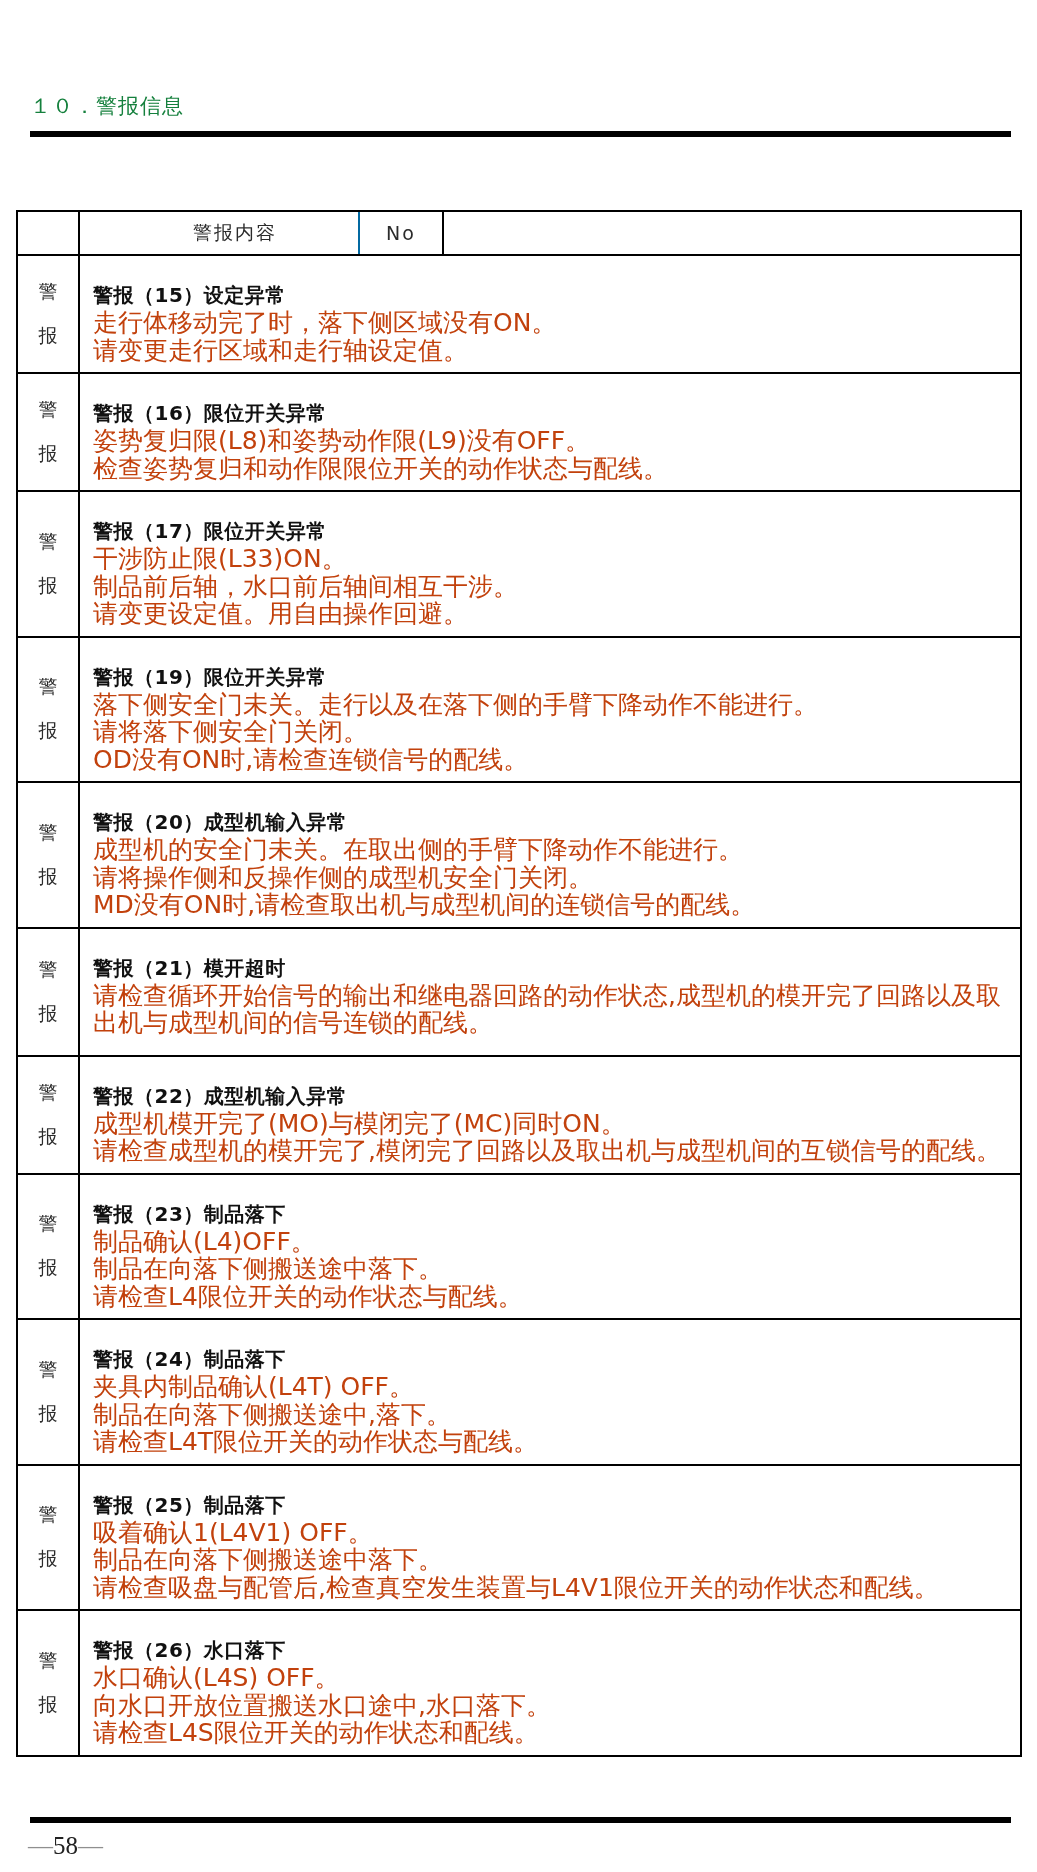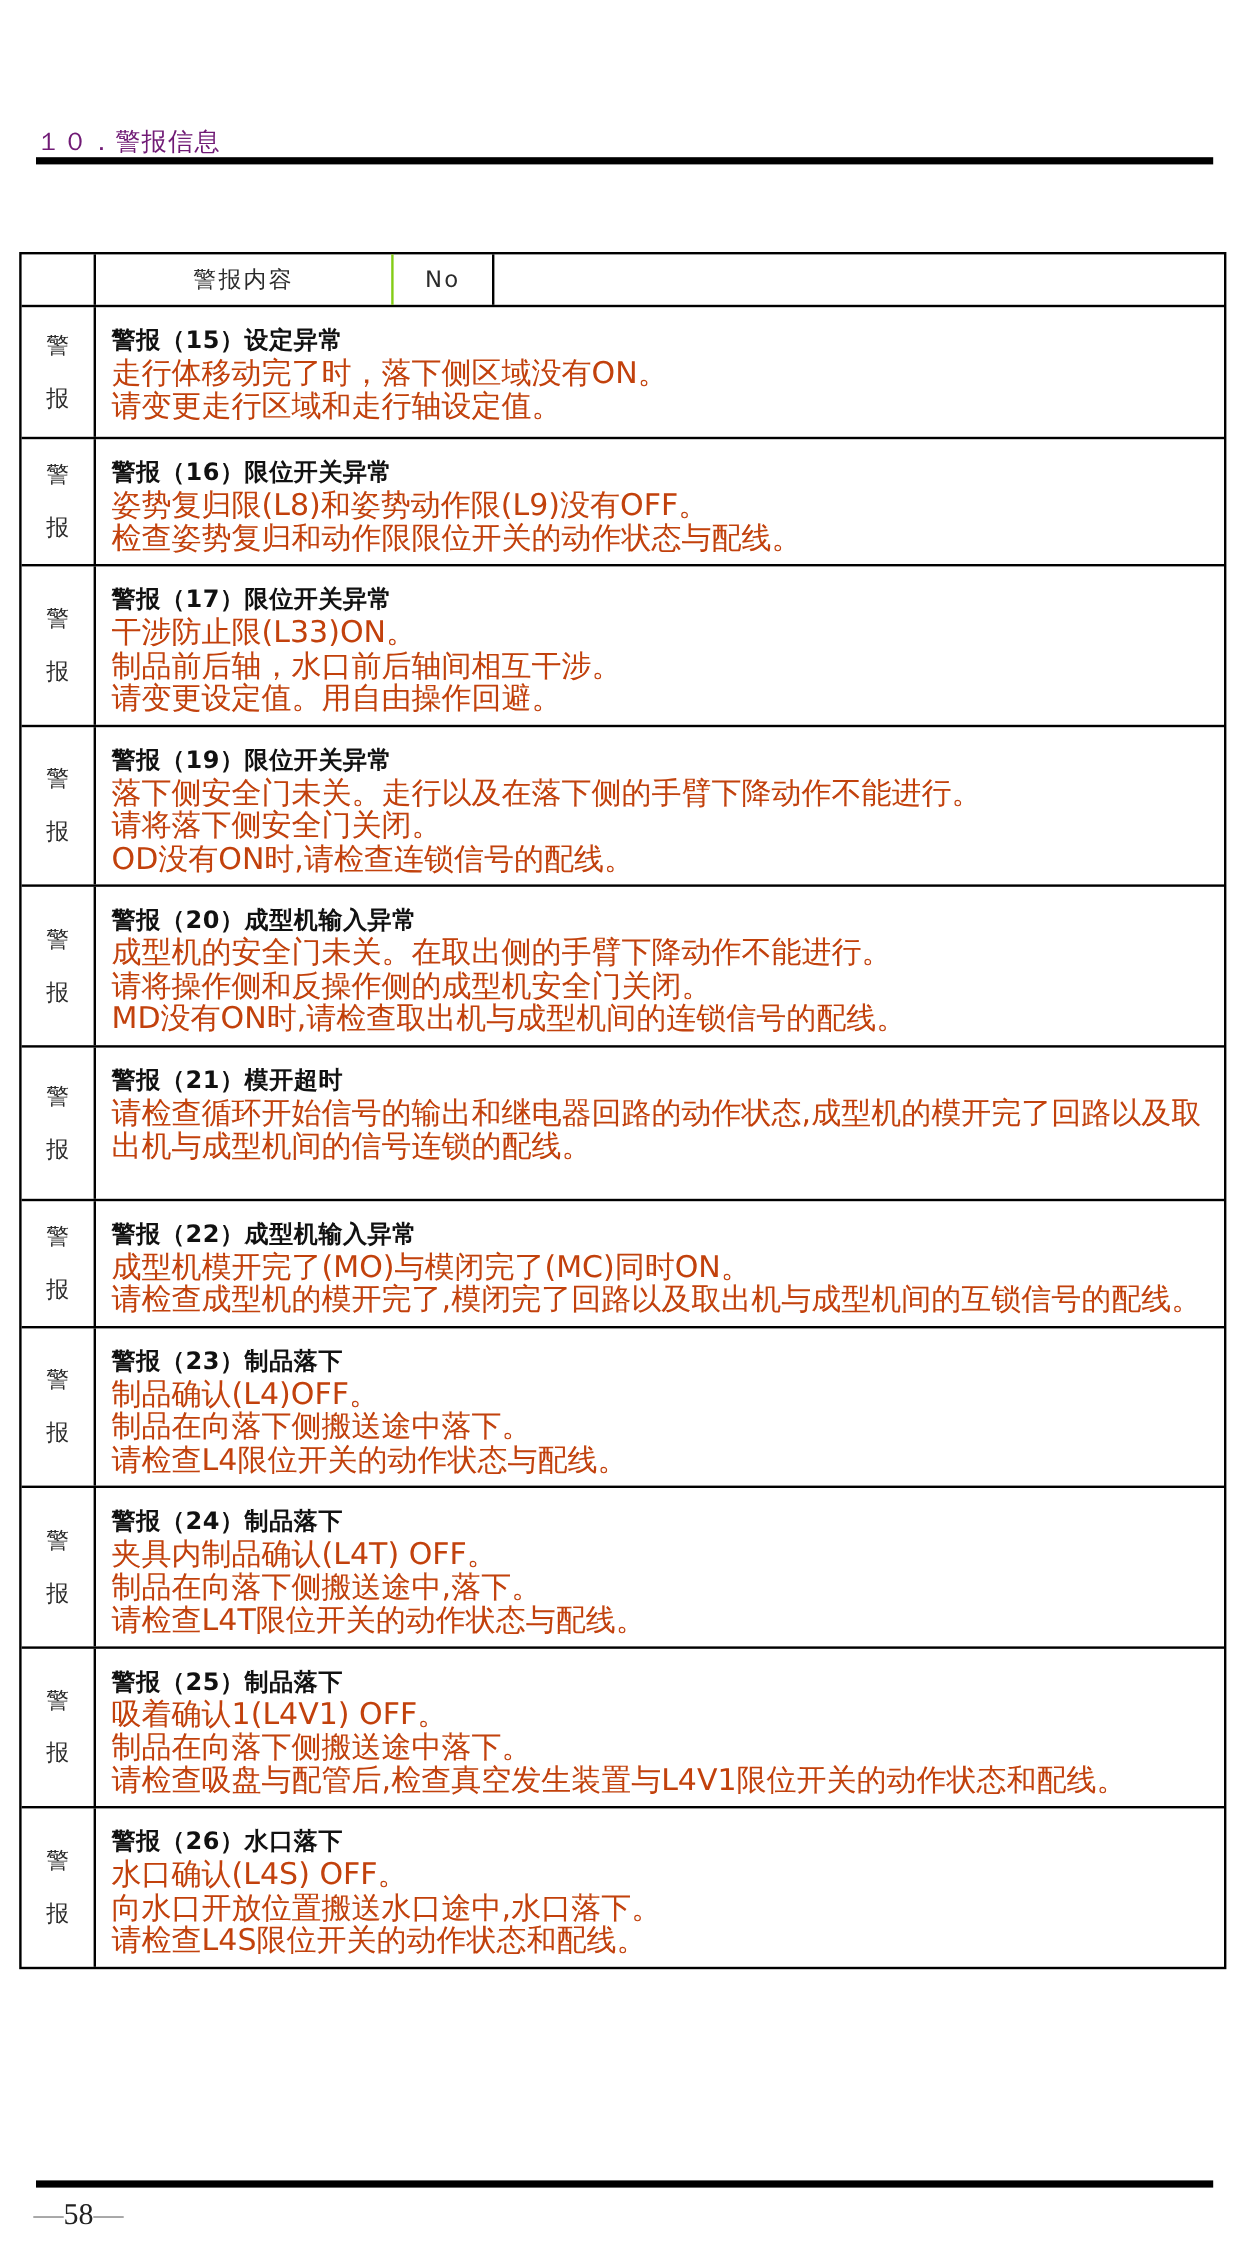--- a/index.html
+++ b/index.html
@@ -12,24 +12,24 @@
     width: 1037px;
     height: 1872px;
     background: #ffffff;
     font-family: "DejaVu Sans", sans-serif;
     color: #1f1f1f;
     overflow: hidden;
   }
   .doc-title {
     position: absolute;
     left: 30px;
-    top: 104px;
+    top: 92px;
     font-size: 21px;
     letter-spacing: 1px;
-    color: #701a75;
+    color: #15803d;
     font-weight: 500;
     white-space: nowrap;
   }
   .title-rule {
     position: absolute;
     left: 30px;
     top: 131px;
     width: 981px;
     height: 6px;
     background: #000000;
@@ -49,21 +49,21 @@
   }
   .thead .hcell {
     display: flex;
     align-items: center;
     justify-content: center;
     font-size: 19px;
     color: #2b2b2b;
     letter-spacing: 2px;
   }
   .h-label   { width: 60px; border-right: 2px solid #000; }
-  .h-content { width: 246px; border-right: 2px solid #84cc16; }
+  .h-content { width: 246px; border-right: 2px solid #0369a1; padding-left: 32px; }
   .h-no      { width: 82px; border-right: 2px solid #000; letter-spacing: 0; }
   .h-desc    { flex: 1; }
   .trow {
     display: flex;
     align-items: stretch;
     border-top: 2px solid #000000;
   }
   .label-cell {
     width: 60px;
     border-right: 2px solid #000000;
@@ -77,21 +77,21 @@
     flex-shrink: 0;
   }
   .content-cell {
     flex: 1;
     padding: 10px 16px 8px 13px;
   }
   .row-title {
     font-weight: bold;
     font-size: 20px;
     line-height: 28px;
-    margin-top: 3px;
+    margin-top: 15px;
     letter-spacing: 0.5px;
     color: #111111;
   }
   .row-line {
     font-size: 25px;
     line-height: 27.5px;
     color: #c2410c;
   }
   .footer-rule {
     position: absolute;

